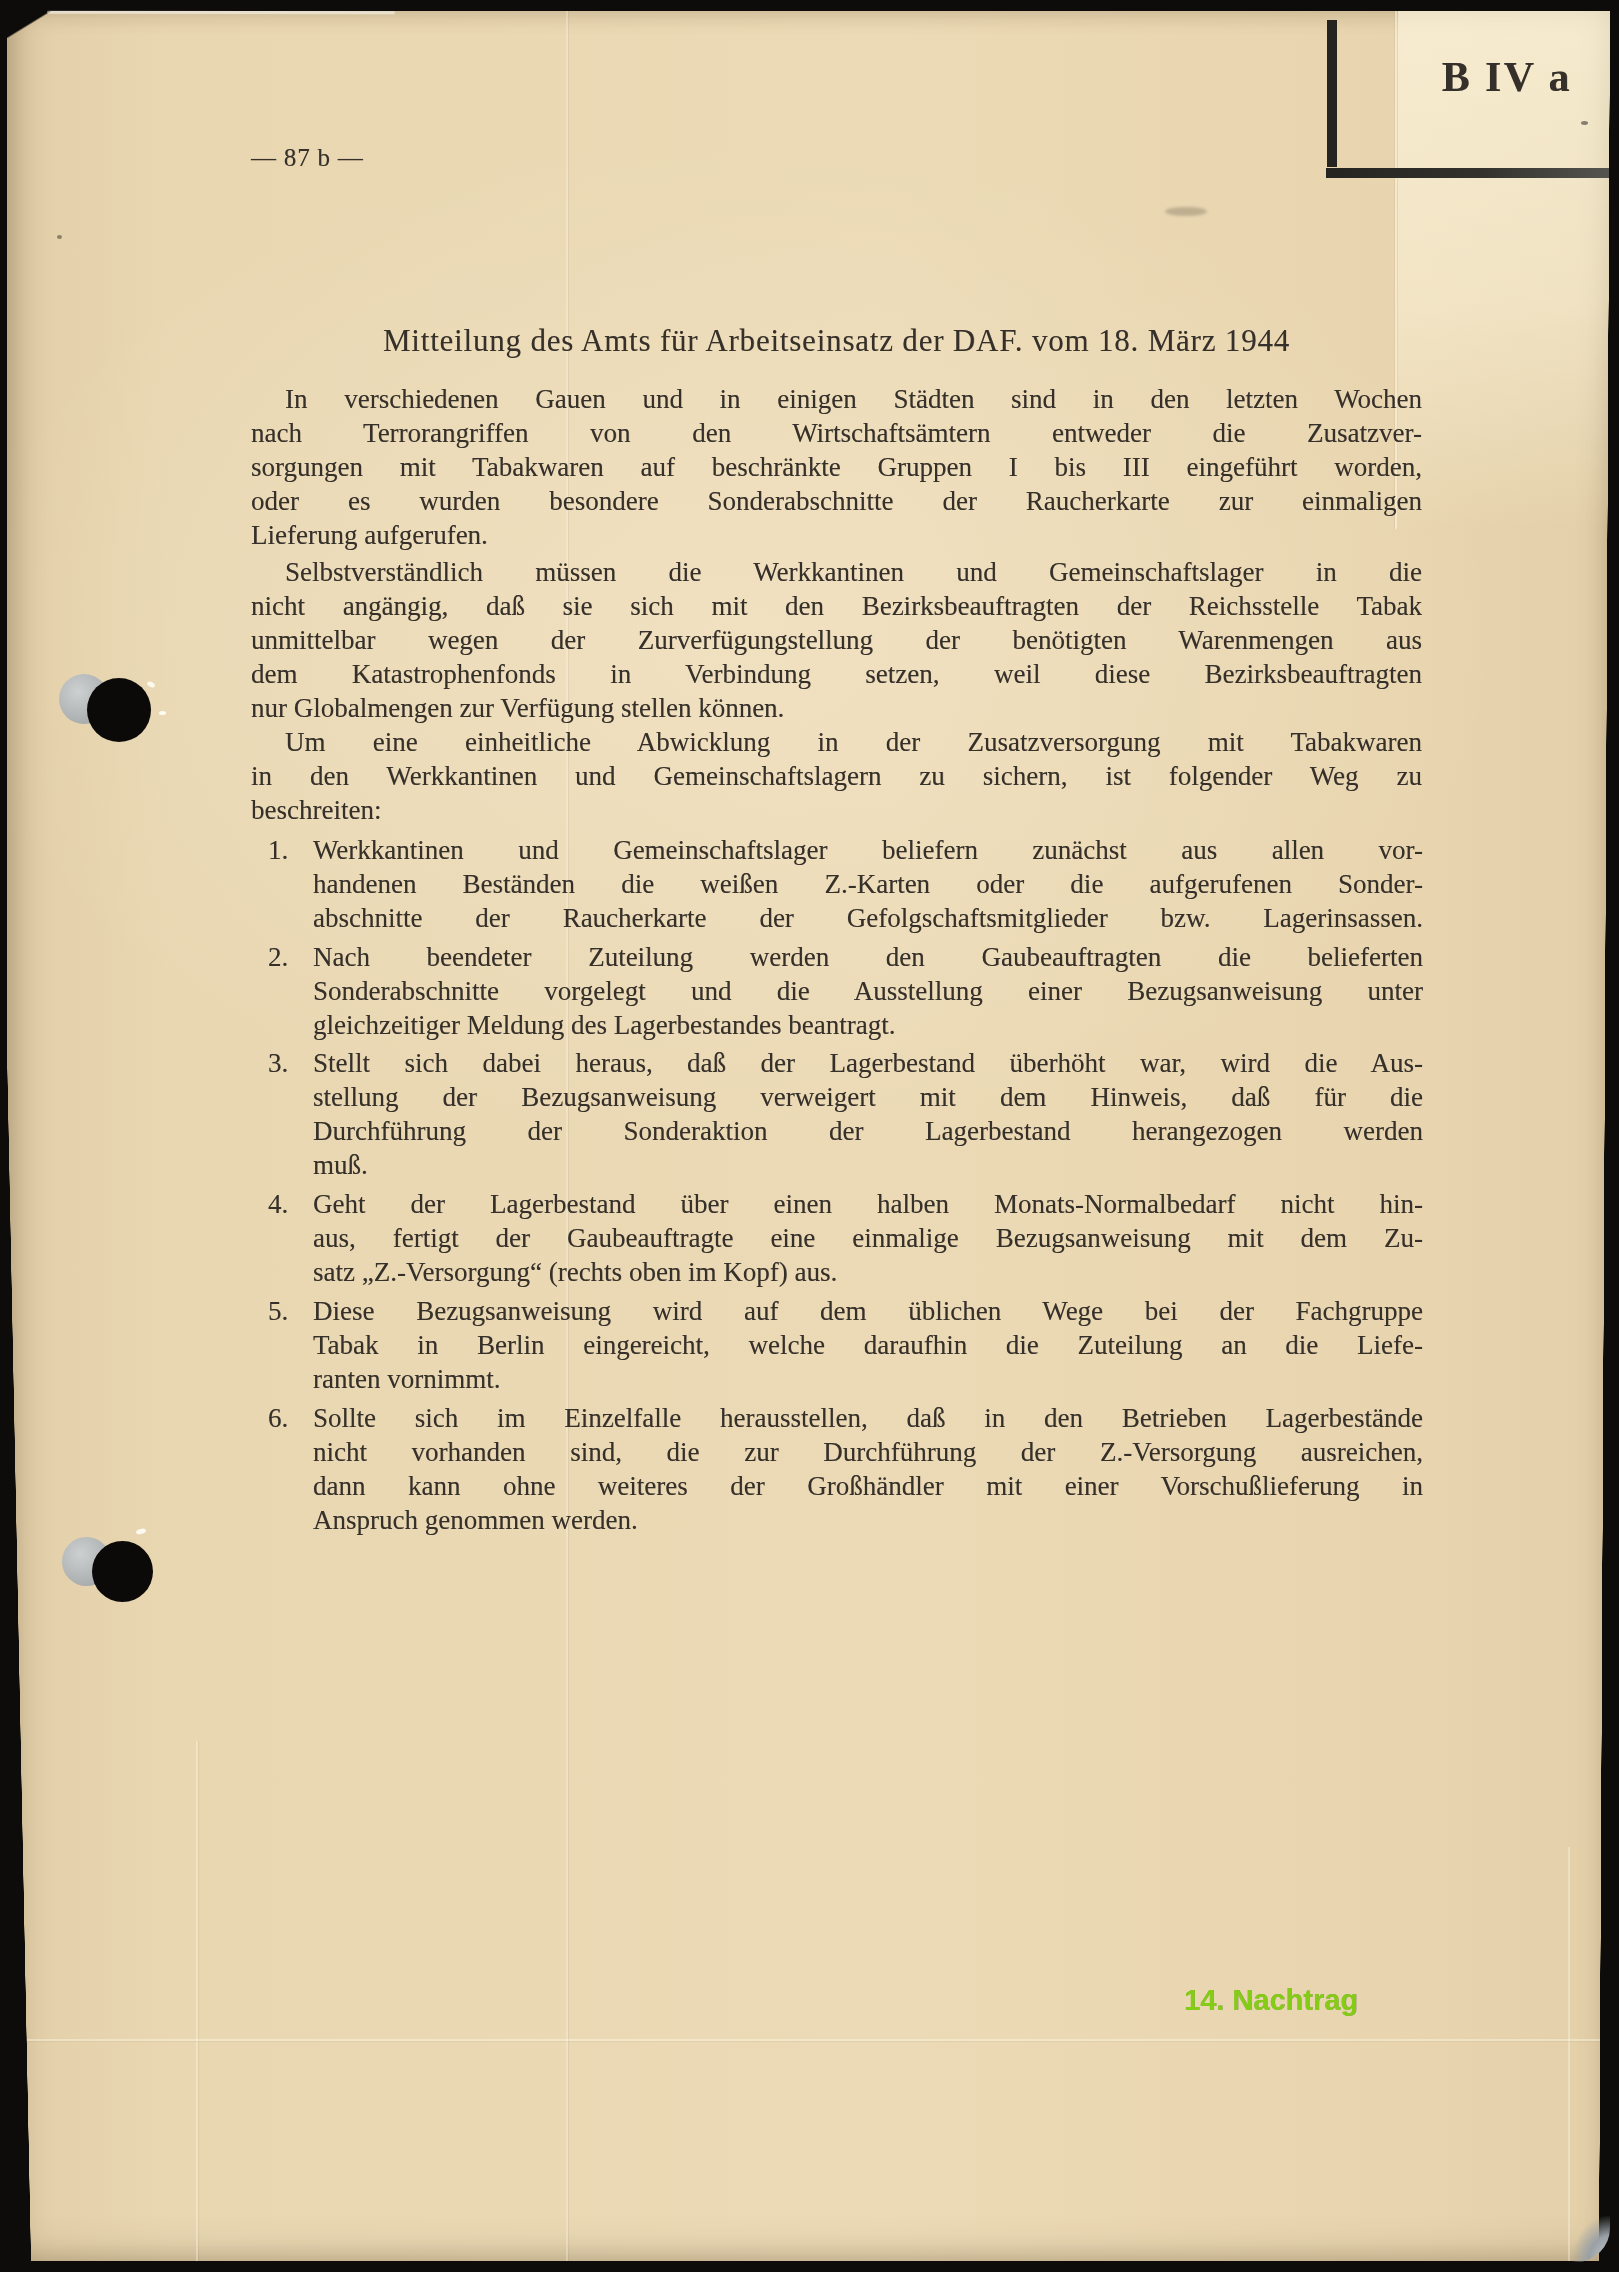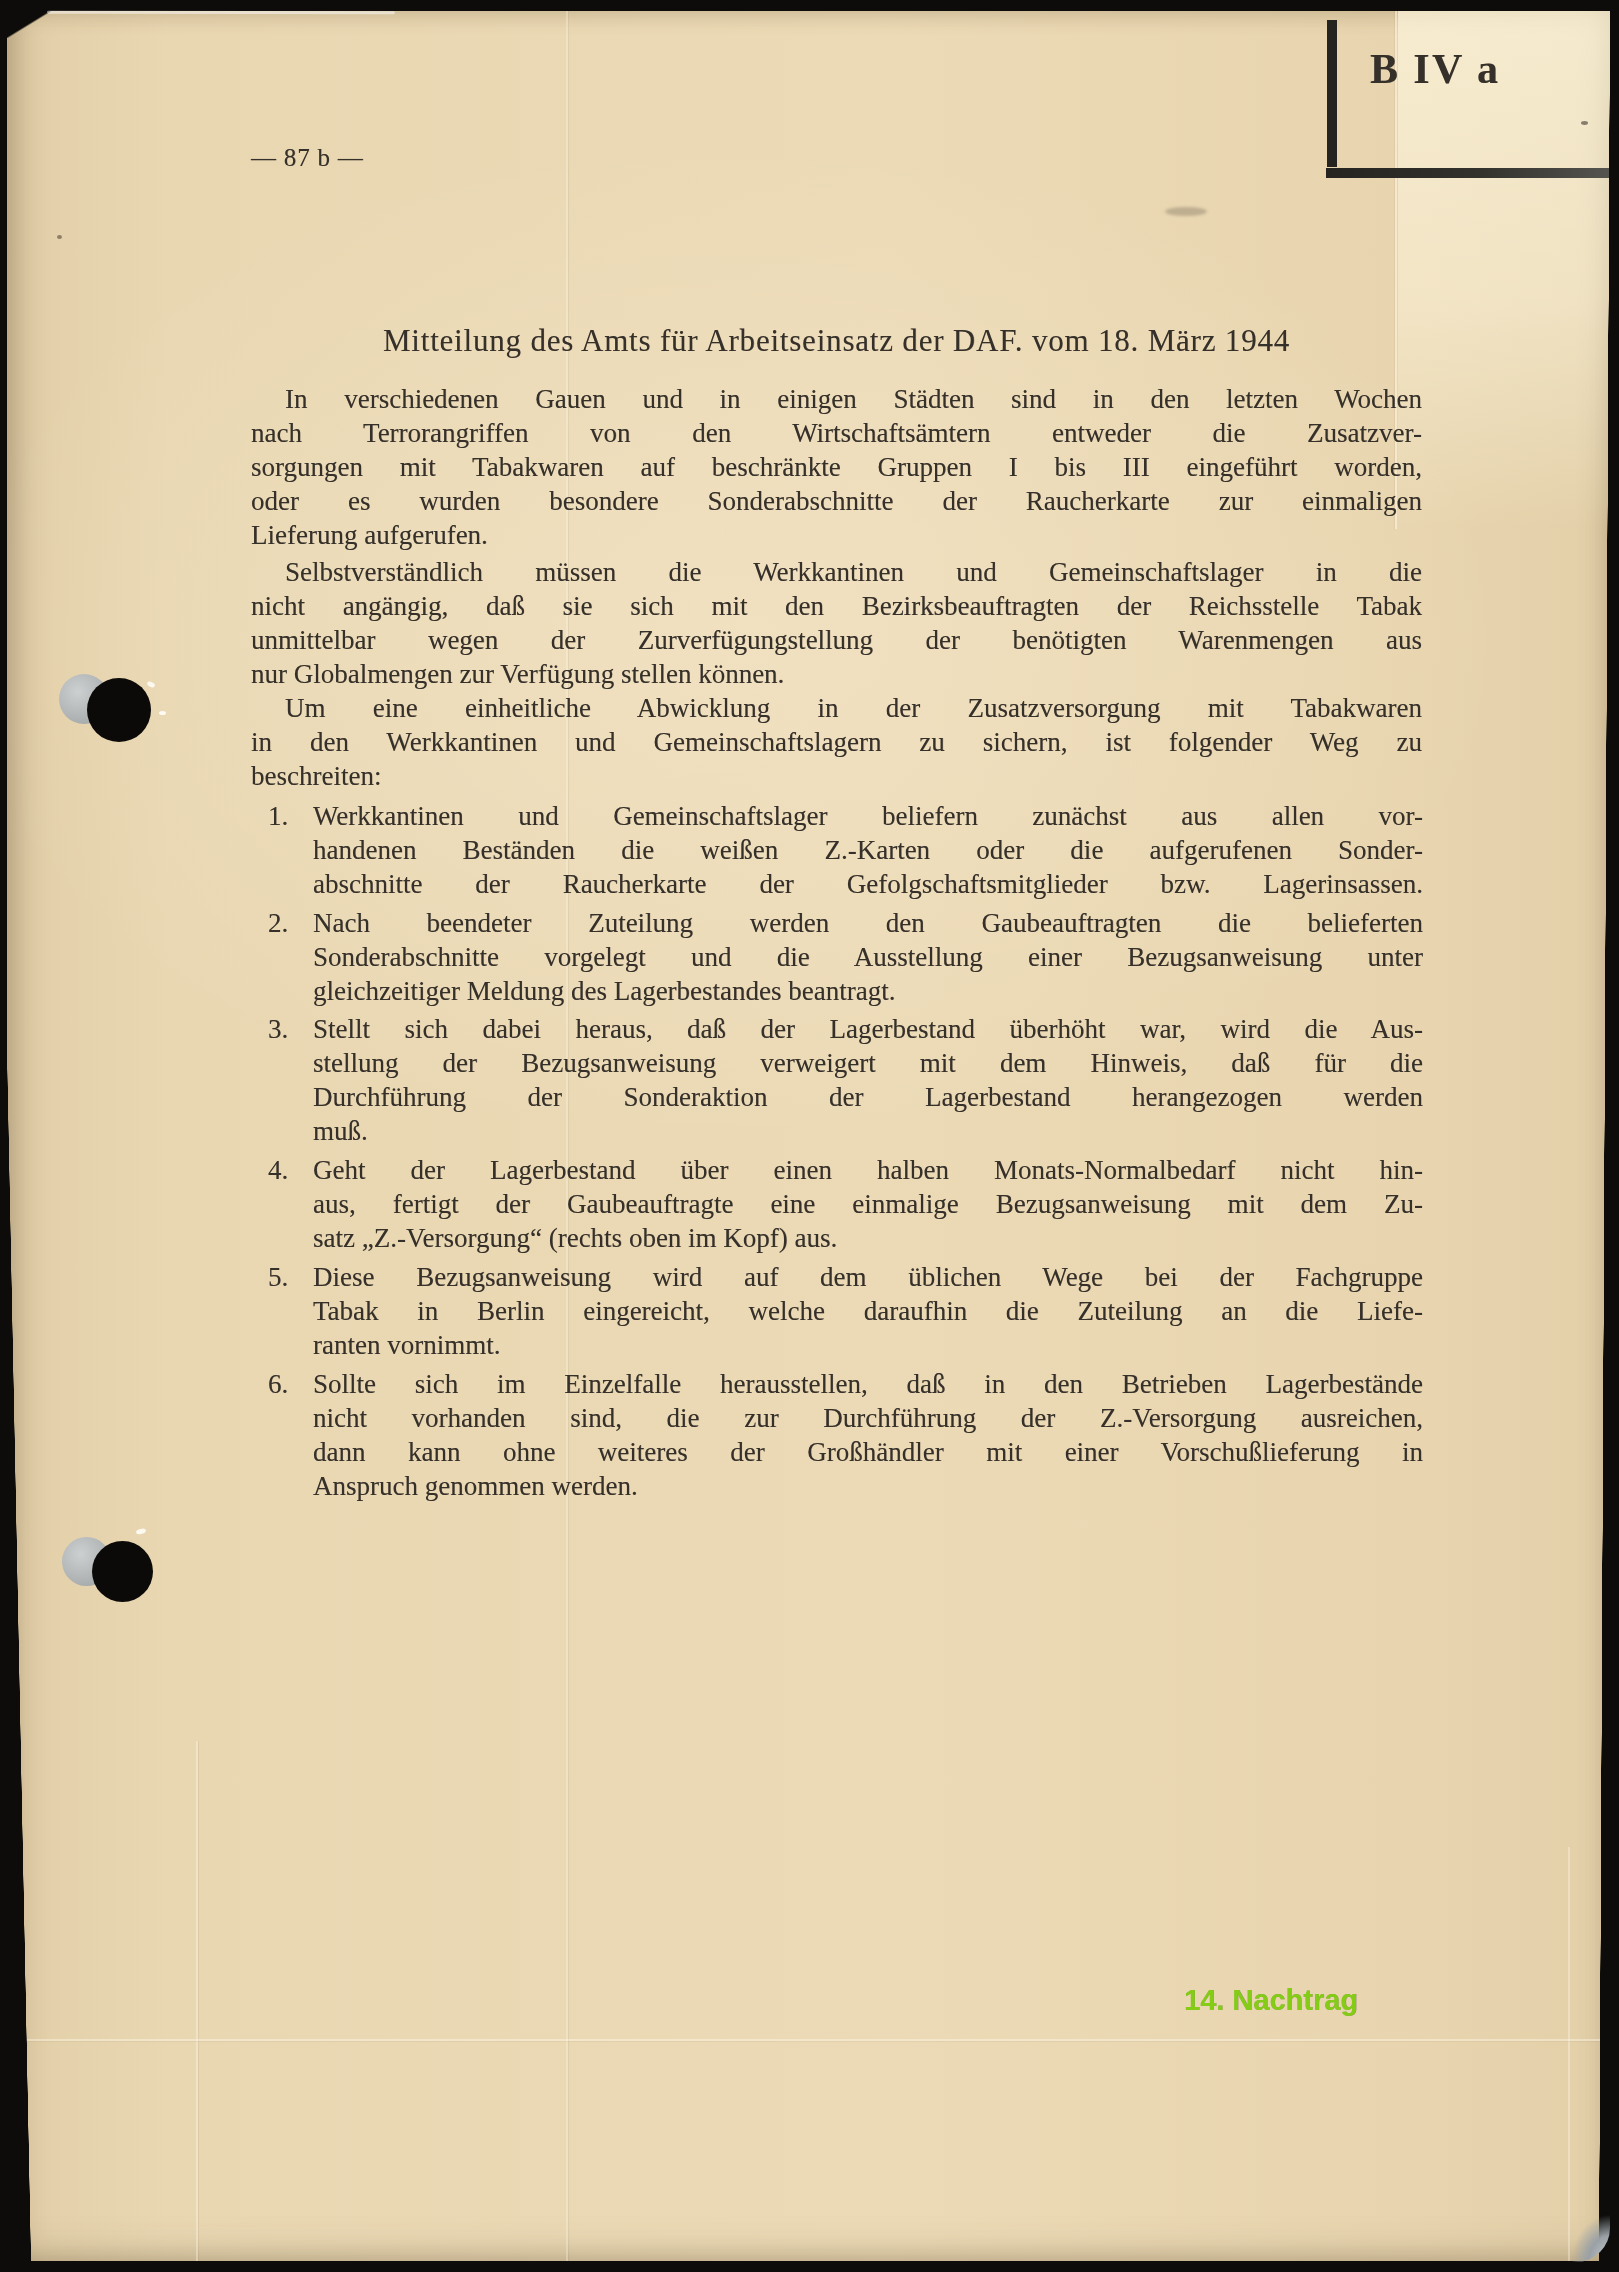--- a/index.html
+++ b/index.html
@@ -91,23 +91,24 @@
   .tear-1a { left: 147px; top: 682px; width: 8px; height: 4.9px; transform: rotate(25deg); }
   .tear-1b { left: 159px; top: 711px; width: 6.5px; height: 4px; }
   .tear-2a { left: 136px; top: 1529px; width: 9.7px; height: 4.9px; transform: rotate(-15deg); }
 
   
   .bracket-v { position: absolute; left: 1327px; top: 20px; width: 9.7px; height: 147px;
     background: #262420; z-index: 3; }
   .bracket-h { position: absolute; left: 1326px; top: 168px; width: 284px; height: 9.7px;
     background: linear-gradient(90deg, #262420 0%, #34322d 55%, #56544e 100%); z-index: 3; }
   .tab-label {
-    position: absolute; left: 1370px; top: 45px; width: 202px; z-index: 3;
+    position: absolute; left: 1370px; top: 53px; width: 202px; z-index: 3;
     font-weight: bold; font-size: 42px; letter-spacing: 2.4px; color: #2b2824;
     text-shadow: 0.4px 0.4px 0.6px rgba(43,40,36,0.35);
+    text-align: right;
   }
 
   
   .ink { color: #35302a; text-shadow: 0.3px 0.3px 0.6px rgba(60,50,40,0.35); z-index: 3; }
 
   .pagenum {
     position: absolute; left: 251px; top: 144px; width: 1171px;
     text-align: left; font-size: 25px; letter-spacing: 0.8px;
   }
   .title {
@@ -184,20 +185,21 @@
     <div class="jl">nach Terrorangriffen von den Wirtschaftsämtern entweder die Zusatzver-</div>
     <div class="jl">sorgungen mit Tabakwaren auf beschränkte Gruppen I bis III eingeführt worden,</div>
     <div class="jl">oder es wurden besondere Sonderabschnitte der Raucherkarte zur einmaligen</div>
     <div class="jl end">Lieferung aufgerufen.</div>
   </div>
 
   <div class="para-2">
     <div class="jl ind">Selbstverständlich müssen die Werkkantinen und Gemeinschaftslager in die</div>
     <div class="jl">nicht angängig, daß sie sich mit den Bezirksbeauftragten der Reichsstelle Tabak</div>
     <div class="jl">unmittelbar wegen der Zurverfügungstellung der benötigten Warenmengen aus</div>
+    <div class="jl">dem Katastrophenfonds in Verbindung setzen, weil diese Bezirksbeauftragten</div>
     <div class="jl end">nur Globalmengen zur Verfügung stellen können.</div>
   </div>
 
   <div class="para-3">
     <div class="jl ind">Um eine einheitliche Abwicklung in der Zusatzversorgung mit Tabakwaren</div>
     <div class="jl">in den Werkkantinen und Gemeinschaftslagern zu sichern, ist folgender Weg zu</div>
     <div class="jl end">beschreiten:</div>
   </div>
 
   <div class="item item-first">

